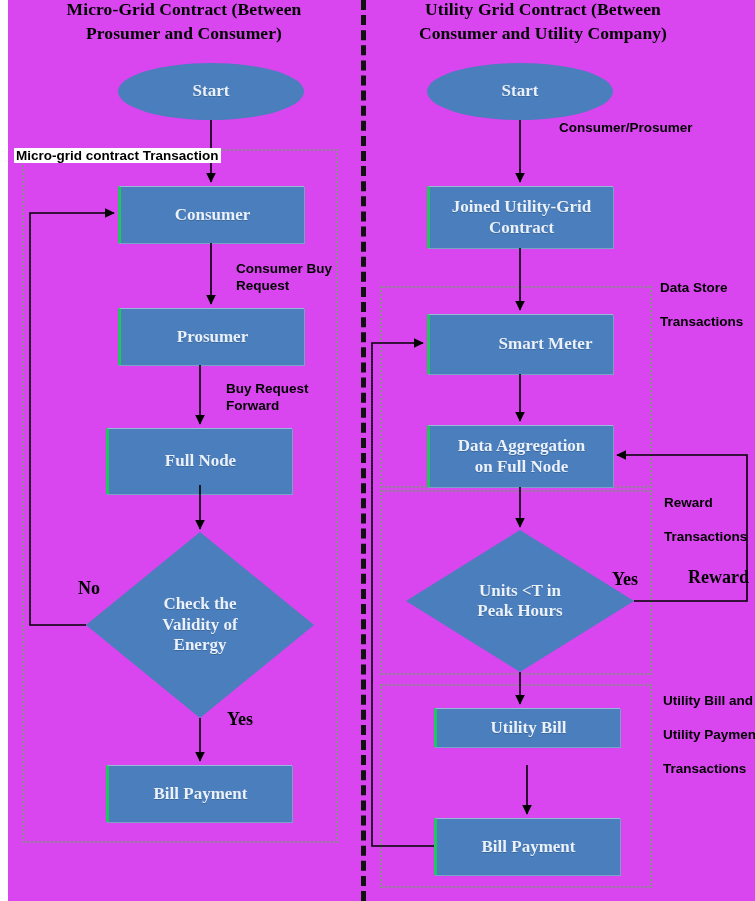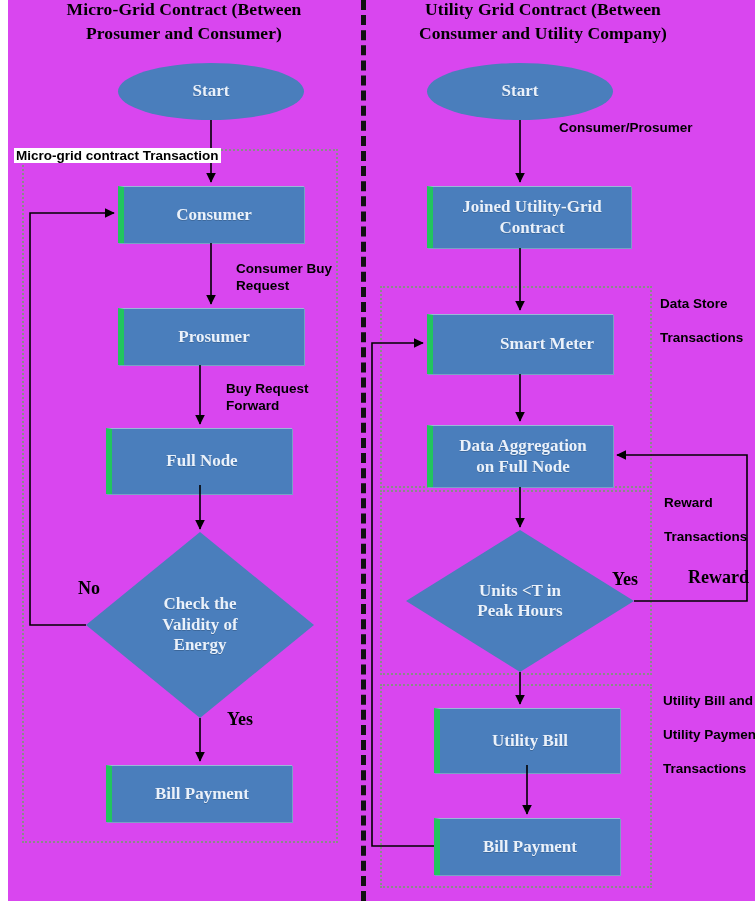--- a/index.html
+++ b/index.html
@@ -41,21 +41,21 @@
     display: flex;
     align-items: center;
     justify-content: center;
     text-align: center;
     line-height: 1.18;
     box-sizing: border-box;
     text-shadow: 0 1px 0 rgba(0,0,0,0.18);
   }
   .node.rect {
     border-top: 1px solid #9ab8d8;
-    border-left: 6px solid #22c55e;
+    border-left: 3px solid #22c55e;
     box-shadow: 1px 1px 0 #7aa0c6;
   }
   .node.ellipse {
     border-radius: 50% / 50%;
   }
   
   .diamond-wrap {
     position: absolute;
   }
   .diamond-label {
@@ -153,37 +153,37 @@
     </svg>
     <div class="diamond-label" style="white-space: pre-line;">Check the
 Validity of
 Energy</div>
   </div>
 
   <div class="node rect" style="left: 98px; top: 765px; width: 186px; height: 57px; white-space: pre-line;">Bill Payment</div>
 
   <div class="node ellipse" style="left: 419px; top: 63px; width: 186px; height: 57px; white-space: pre-line;">Start</div>
 
-  <div class="node rect" style="left: 419px; top: 186px; width: 204px; height: 62px; white-space: pre-line;">Joined Utility-Grid
+  <div class="node rect" style="left: 419px; top: 186px; width: 186px; height: 62px; white-space: pre-line;">Joined Utility-Grid
 Contract</div>
 
   <div class="node rect" style="left: 419px; top: 314px; width: 186px; height: 60px; white-space: pre-line; padding-left: 48px;">Smart Meter</div>
 
   <div class="node rect" style="left: 419px; top: 425px; width: 186px; height: 62px; white-space: pre-line;">Data Aggregation
 on Full Node</div>
 
   <div class="diamond-wrap" style="left:398px; top:530px; width:228px; height:142px;">
     <svg width="228" height="142" viewBox="0 0 228 142" style="position:absolute;left:0;top:0;">
       <polygon points="114,0 228,71 114,142 0,71" fill="#4a7ebc"></polygon>
     </svg>
     <div class="diamond-label" style="white-space: pre-line; text-align: center;">Units &lt;T in
 Peak Hours</div>
   </div>
 
-  <div class="node rect" style="left: 426px; top: 708px; width: 186px; height: 65px; white-space: pre-line;">Utility Bill</div>
+  <div class="node rect" style="left: 426px; top: 708px; width: 186px; height: 39px; white-space: pre-line;">Utility Bill</div>
 
   <div class="node rect" style="left: 426px; top: 818px; width: 186px; height: 57px; white-space: pre-line;">Bill Payment</div>
 
   <svg class="overlay">
     <defs>
       <marker id="ah" markerWidth="11" markerHeight="11" refX="9.2" refY="5.5" orient="auto" markerUnits="userSpaceOnUse">
         <path d="M0,0.6 L10,5.5 L0,10.4 z" fill="#000000"></path>
       </marker>
     </defs>
     <g stroke="#000000" stroke-width="1.6" fill="none">
@@ -227,21 +227,21 @@
 
   <div class="edge-label" style="left: 218px; top: 381px; white-space: pre-line;">Buy Request
 Forward</div>
 
   <div class="ser-label big" style="left:70px; top:578px;">No</div>
 
   <div class="ser-label big" style="left:219px; top:709px;">Yes</div>
 
   <div class="edge-label" style="left: 551px; top: 120px; white-space: pre-line;">Consumer/Prosumer</div>
 
-  <div class="edge-label" style="left: 652px; top: 296px; white-space: pre-line;">Data Store
+  <div class="edge-label" style="left: 652px; top: 280px; white-space: pre-line;">Data Store
 
 Transactions</div>
 
   <div class="edge-label" style="left: 656px; top: 495px; white-space: pre-line;">Reward
 
 Transactions</div>
 
   <div class="edge-label" style="left: 655px; top: 693px; white-space: pre-line;">Utility Bill and
 
 Utility Payment

